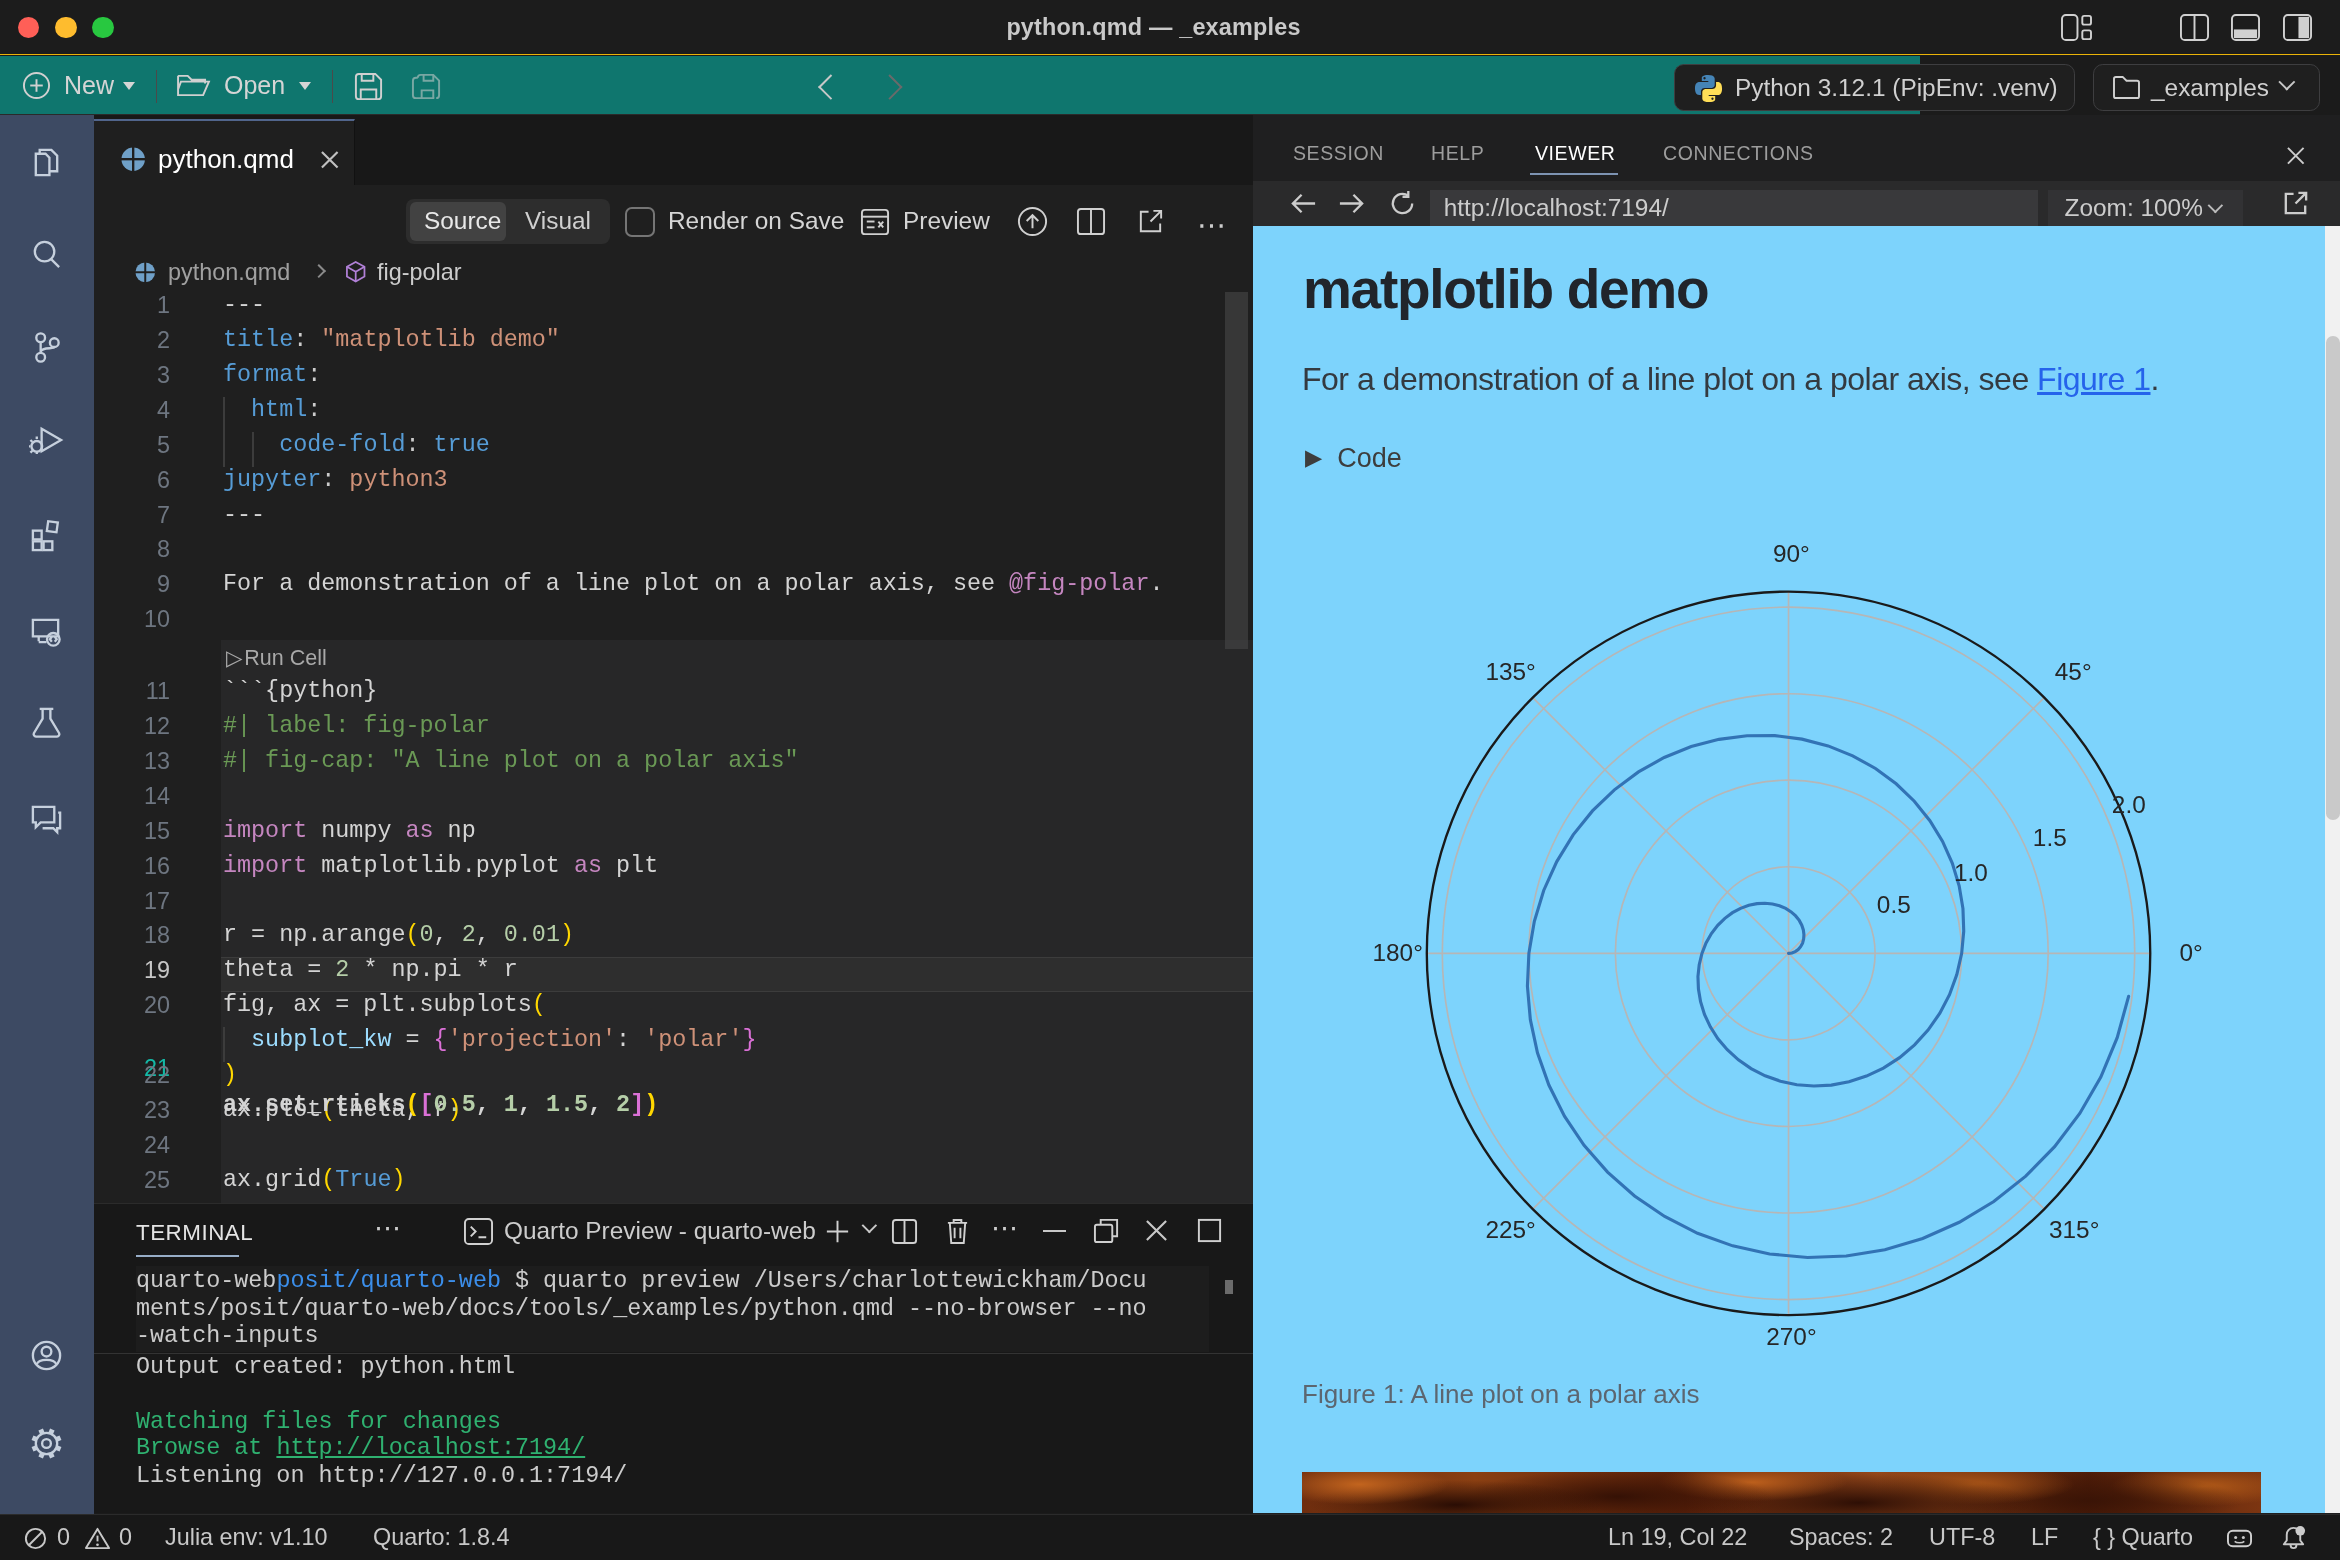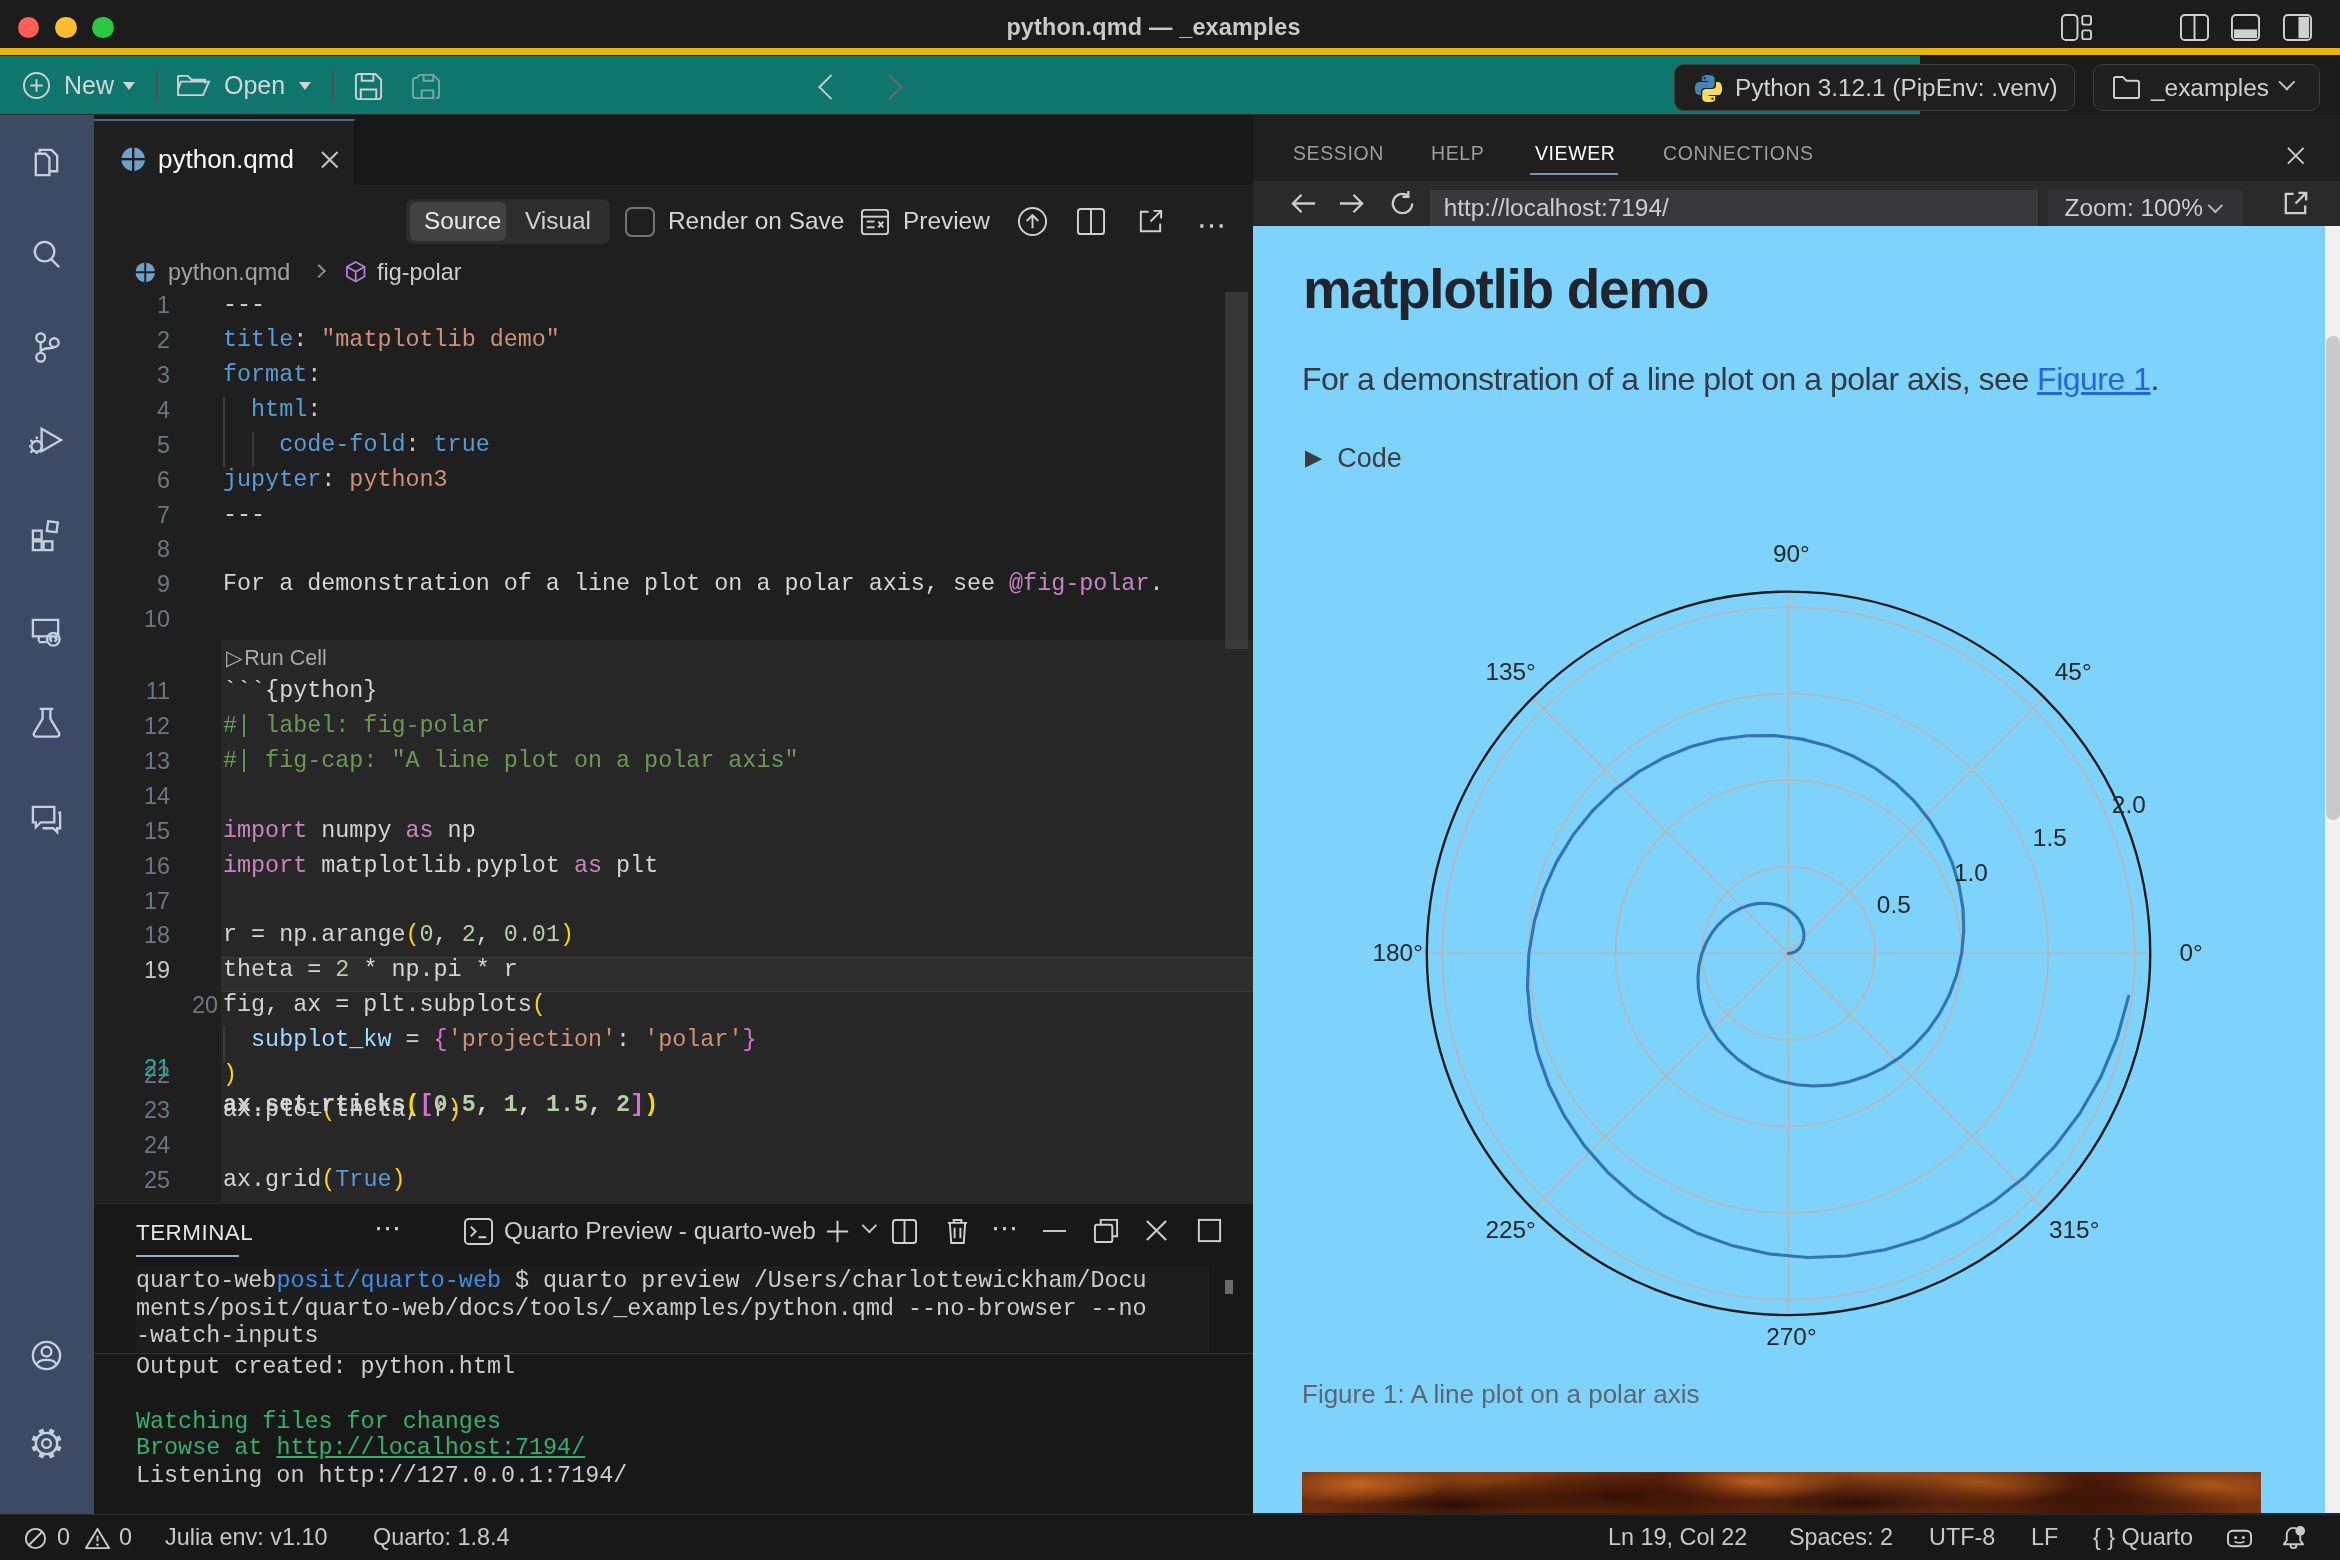--- a/index.html
+++ b/index.html
@@ -1,21 +1,21 @@
 <!DOCTYPE html>
 <html><head>
 <meta charset="utf-8">
 <style>
 *{margin:0;padding:0;box-sizing:border-box;}
 html,body{width:2341px;height:1560px;overflow:hidden;background:#1b1b1b;}
 body{font-family:"Liberation Sans",sans-serif;position:relative;}
 .abs{position:absolute;}
 svg{display:block;}
 
-#titlebar{left:0;top:0;width:2341px;height:55px;background:#1c1c1c;border-bottom:7px solid #eab308;}
+#titlebar{left:0;top:0;width:2341px;height:55px;background:#1c1c1c;border-bottom:1px solid #eab308;}
 .tl{width:21.5px;height:21.5px;border-radius:50%;top:16.6px;}
 #title{left:0;width:2307px;top:13.7px;text-align:center;color:#c9c9c9;font-size:23.4px;font-weight:700;letter-spacing:0.2px;}
 #toolbar{left:0;top:56px;width:1920px;height:59px;background:#0f766e;border-bottom:1px solid #2a2a2a;}
 .tbtxt{color:#d5d5d5;font-size:25px;top:14.6px;}
 .caret{width:0;height:0;border-left:6.8px solid transparent;border-right:6.8px solid transparent;border-top:8.8px solid #d5d5d5;top:26px;}
 .vsep{width:1px;height:33px;background:#4a4a4a;top:13.7px;}
 #searchbox{left:938px;top:7.8px;width:465px;height:47px;background:#222222;border:1.5px solid #3f3f3f;border-radius:9.8px;color:#c2c2c2;}
 .pillbtn{top:7.8px;height:47px;background:#1f1f1f;border:1.5px solid #3e3e40;border-radius:9.8px;color:#d0d0d0;}
 
 #activitybar{left:0;top:115px;width:94px;height:1399px;background:#3d4a63;}
@@ -245,21 +245,21 @@
 <div class="gut" style="top:310px;color:#6e7681;">10</div>
 <div class="gut" style="top:382px;color:#6e7681;">11</div>
 <div class="gut" style="top:417px;color:#6e7681;">12</div>
 <div class="gut" style="top:452px;color:#6e7681;">13</div>
 <div class="gut" style="top:487px;color:#6e7681;">14</div>
 <div class="gut" style="top:522px;color:#6e7681;">15</div>
 <div class="gut" style="top:557px;color:#6e7681;">16</div>
 <div class="gut" style="top:592px;color:#6e7681;">17</div>
 <div class="gut" style="top:626px;color:#6e7681;">18</div>
 <div class="gut" style="top:661px;color:#c6c6c6;">19</div>
-<div class="gut" style="top:696px;color:#6e7681;margin-left:48px;">20</div>
+<div class="gut" style="top:696px;color:#6e7681;">20</div>
 <div class="gut" style="top:759px;color:#14b8a6;">21</div>
 <div class="gut" style="top:766px;color:#6e7681;">22</div>
 <div class="gut" style="top:801px;color:#6e7681;">23</div>
 <div class="gut" style="top:836px;color:#6e7681;">24</div>
 <div class="gut" style="top:871px;color:#6e7681;">25</div>
   <div class="cl" style="top:-3.9px;"><span class="w">---</span></div>
 <div class="cl" style="top:31px;"><span class="y">title</span><span class="p">: </span><span class="s">"matplotlib demo"</span></div>
 <div class="cl" style="top:66px;"><span class="y">format</span><span class="p">:</span></div>
 <div class="cl" style="top:101px;"><span class="w">  </span><span class="y">html</span><span class="p">:</span></div>
 <div class="cl" style="top:136px;"><span class="w">    </span><span class="y">code-fold</span><span class="p">: </span><span class="y">true</span></div>

